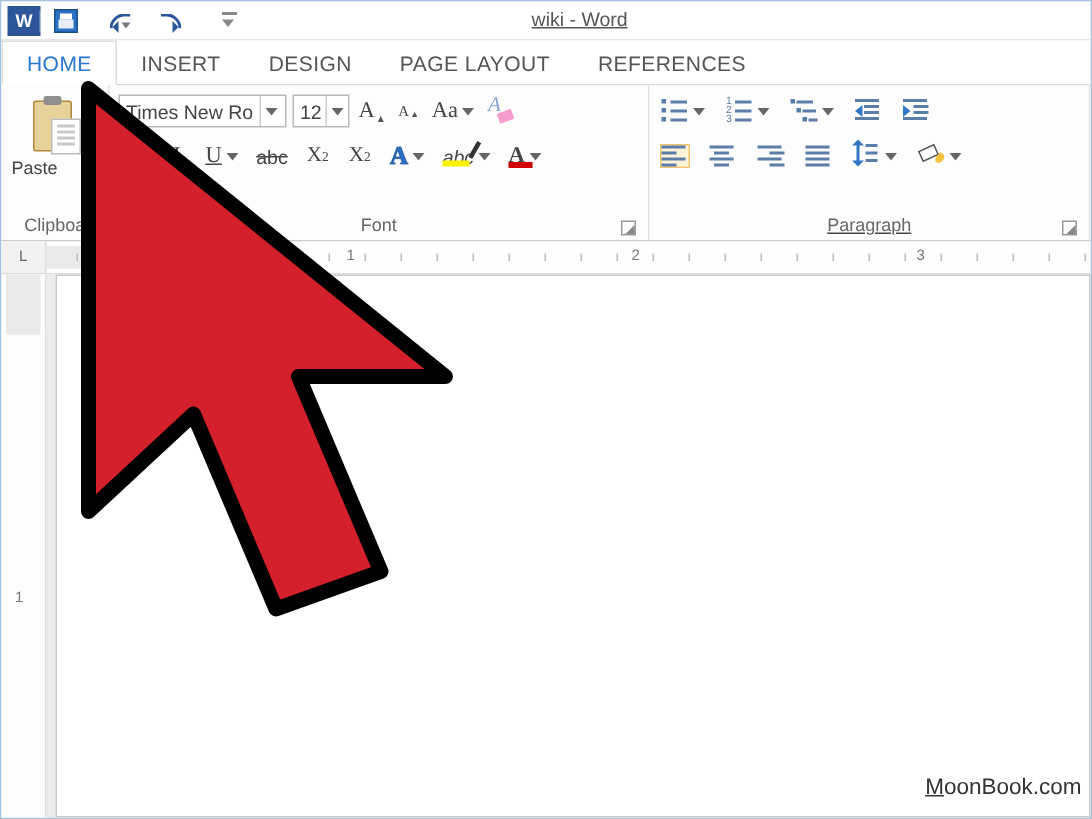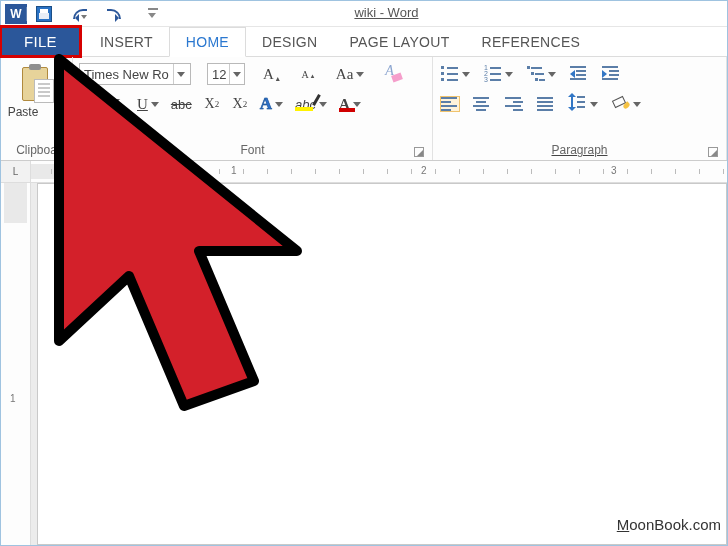--- a/index.html
+++ b/index.html
@@ -44,21 +44,21 @@
   .clipboard .paste { width: 48px; display: flex; flex-direction: column; align-items: center; gap: 2px; }
   .pb-icon { width: 34px; height: 40px; position: relative; margin-top: 2px; }
   .pb-board { width: 26px; height: 34px; border: 1px solid #b0893d; background: #e7d39a; position: absolute; left: 2px; top: 4px; border-radius: 2px; }
   .pb-clip { width: 12px; height: 6px; background: #8f8f8f; border-radius: 2px; position: absolute; left: 9px; top: 1px; }
   .pb-sheet { width: 20px; height: 24px; background: #fff; border: 1px solid #bbb; position: absolute; right: 0; bottom: 0; }
   .pb-sheet::before { content: ""; position: absolute; left: 3px; top: 3px; width: 12px; height: 2px; background: #c9c9c9; box-shadow: 0 4px 0 #c9c9c9, 0 8px 0 #c9c9c9, 0 12px 0 #c9c9c9; }
   .ctl { width: 0; height: 0; border-left: 4px solid transparent; border-right: 4px solid transparent; border-top: 5px solid #666; display: inline-block; vertical-align: middle; margin-left: 3px; }
 
   
   .font { width: 360px; }
-  .font-row { display: flex; align-items: center; gap: 16px; height: 26px; }
+  .font-row { display: flex; align-items: center; gap: 4px; height: 26px; }
   .combo { height: 22px; border: 1px solid #b9b9b9; background: #fff; display: flex; align-items: center; font-size: 13px; }
   .combo .val { padding: 0 4px; overflow: hidden; white-space: nowrap; }
   .combo .dd { width: 16px; height: 100%; border-left: 1px solid #ccc; display: flex; align-items: center; justify-content: center; }
   .font-name { width: 112px; }
   .font-size { width: 38px; }
   .AA { display: flex; align-items: flex-end; gap: 2px; }
   .AA .big { font-size: 15px; font-family: "Times New Roman", serif; }
   .AA .small { font-size: 10px; font-family: "Times New Roman", serif; }
   .up-caret { font-size: 8px; color: #555; }
   .Aa-case { font-family: "Times New Roman", serif; font-size: 15px; }
@@ -171,23 +171,22 @@
           </span>
       </div>
       <div class="btn">
         <span class="more"></span>
       </div>
     </div>
     <div class="title-center">wiki - Word</div>
   </div>
 
   <div class="tabs">
-    <div class="tab file">FILE</div>
+    <div class="tab active">HOME</div>
     <div class="tab">INSERT</div>
-    <div class="tab active">HOME</div>
     <div class="tab">DESIGN</div>
     <div class="tab">PAGE LAYOUT</div>
     <div class="tab">REFERENCES</div>
   </div>
 
   <div class="ribbon">
 
     <div class="group clipboard" style="width:72px;">
       <div class="group-body" style="align-items:center;">
         <div class="paste">

